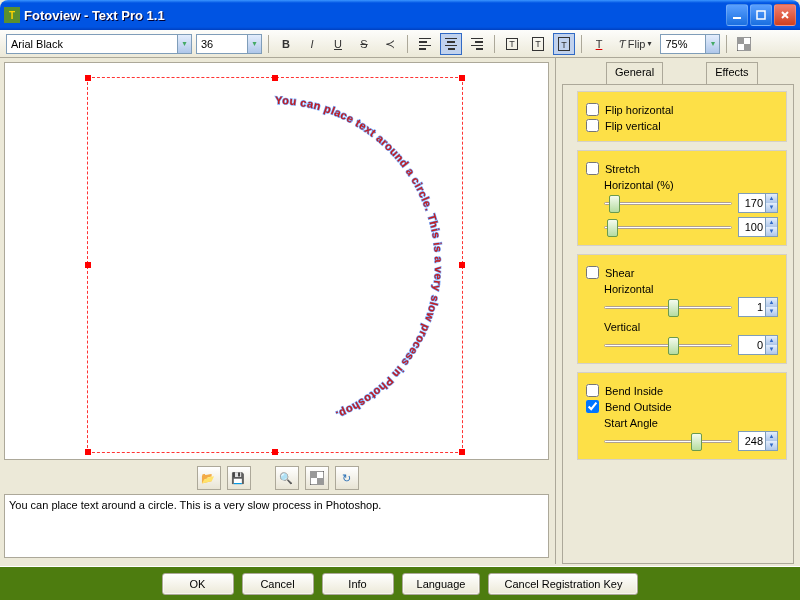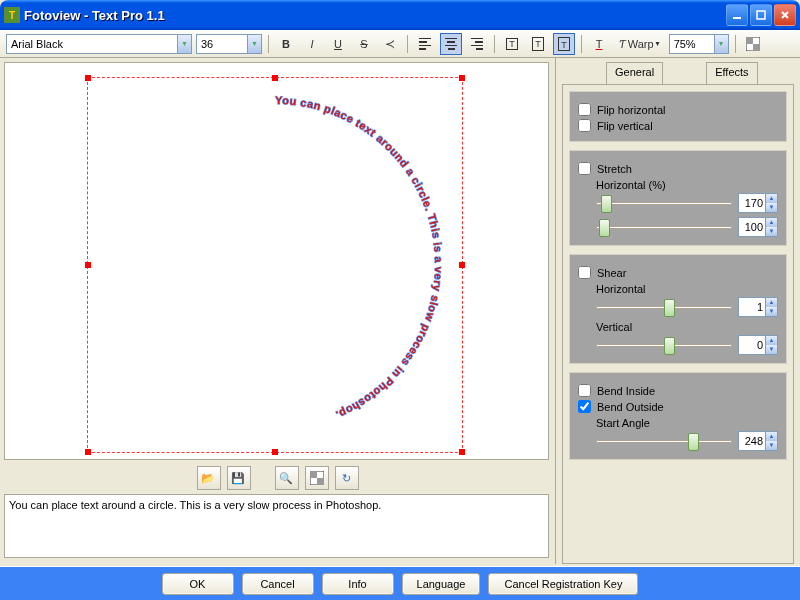--- a/index.html
+++ b/index.html
@@ -45,38 +45,38 @@
   .canvasTools { height:32px; display:flex; align-items:center; justify-content:center; gap:6px;}
   .ctool { width:24px; height:24px; border:1px solid #aca899; background:linear-gradient(#fff,#e8e4d4); display:flex; align-items:center; justify-content:center; font-size:13px;}
   .textinput { margin:0 6px 6px 4px; height:64px; border:1px solid #aca899; background:#fff; padding:4px; color:#000; font-size:11px; }
 
   
   .rightPanel { width:245px; background:#ece9d8; border-left:1px solid #aca899; padding:4px 6px 0 6px; display:flex; flex-direction:column;}
   .tabs { display:flex; height:22px; }
   .tab { padding:3px 8px 0 8px; border:1px solid #aca899; border-bottom:none; background:#ece9d8; margin-right:-1px; font-size:11px;margin-left:44px; }
   .tab.active { background:#ece9d8; position:relative; top:1px; border-bottom:1px solid #ece9d8; font-weight:normal;}
   .tabbody { flex:1; border:1px solid #aca899; background:#ece9d8; overflow:auto; padding:6px;}
-  .grp { border:1px solid #d4d0c8; background:#a3a3a3; padding:8px 8px 6px 8px; margin-bottom:8px;}
+  .grp { border:1px solid #d4d0c8; background:#fde047; padding:8px 8px 6px 8px; margin-bottom:8px;margin-left:8px;}
   .chk { display:flex; align-items:center; gap:6px; margin:3px 0; }
   .chk input { width:13px; height:13px; }
   .lbl { font-size:11px; }
   .row { margin:4px 0 2px 18px; }
   .rowlabel { font-size:11px; margin-bottom:2px; display:block;}
   .sliderrow { display:flex; align-items:center; gap:6px;}
   .slider { flex:1; position:relative; height:18px; }
   .track { position:absolute; top:8px; left:0; right:0; height:3px; background:#fff; border:1px solid #b0a090; border-radius:2px;}
   .thumb { position:absolute; top:1px; width:11px; height:18px; background:linear-gradient(#f4fbef,#b5dca0); border:1px solid #6a9a4e; border-radius:2px;}
   .spin { width:40px; height:20px; border:1px solid #7f9db9; background:#fff; display:flex; align-items:center;}
   .spin input { border:none; width:26px; text-align:right; padding-right:2px; outline:none; font-size:11px;}
   .spin .ar { width:12px; height:18px; border-left:1px solid #7f9db9; display:flex; flex-direction:column;}
   .spin .ar div { flex:1; font-size:6px; text-align:center; color:#316ac5; line-height:8px; background:linear-gradient(#e4eefd,#afc7ea);}
 
   
   .bottom { position:absolute; bottom:0; left:0; right:0; height:34px; border-top:1px solid #fff;
-    display:flex; align-items:center; justify-content:center; gap:8px; background:#3b82f6;margin-top:24px;}
+    display:flex; align-items:center; justify-content:center; gap:8px; background:#4d7c0f;margin-top:24px;}
   .btn { min-width:72px; height:22px; border:1px solid #aca899; background:linear-gradient(#fff,#ece9d8);
     border-radius:3px; padding:0 14px; font-size:11px; box-shadow: inset 0 0 0 1px #fff8;}
 
   
   .alignlines { display:flex; flex-direction:column; gap:2px; width:12px;}
   .alignlines span { height:1.5px; background:#333; display:block;}
 </style>
 </head>
 <body>
 
@@ -157,21 +157,21 @@
     </div>
   <div class="tbicon sel">
       <span style="border:1px solid #333;padding:2px 2px 0 2px;font-size:9px">T</span>
     </div>
   <div class="sep"></div>
   <div class="tbicon">
       <span style="font-size:13px"><u style="text-decoration-color:#d00">T</u></span>
     </div>
   <div class="tbicon" style="width:auto;padding:0 4px;gap:2px">
     <span style="font-style:italic">Ƭ</span>
-    <span>Warp</span>
+    <span>Flip</span>
     <span style="font-size:8px">▾</span>
   </div>
   <div class="combo">
     <input style="width: 44px;" value="75%">
     <div class="drop">▾</div>
   </div>
   <div class="sep"></div>
   <div class="tbicon">
     <svg width="14" height="14">
         <rect width="14" height="14" fill="#fff" stroke="#333"></rect>

